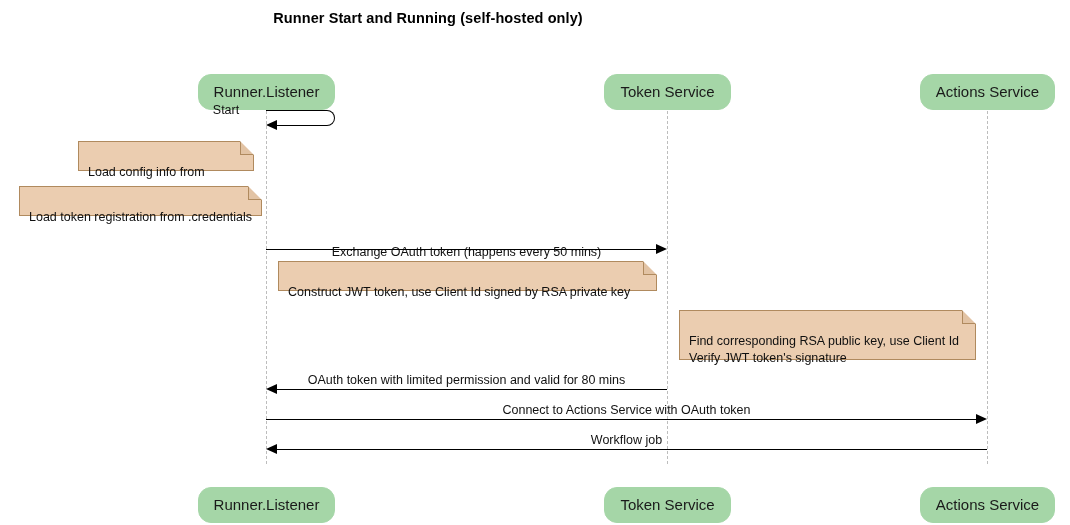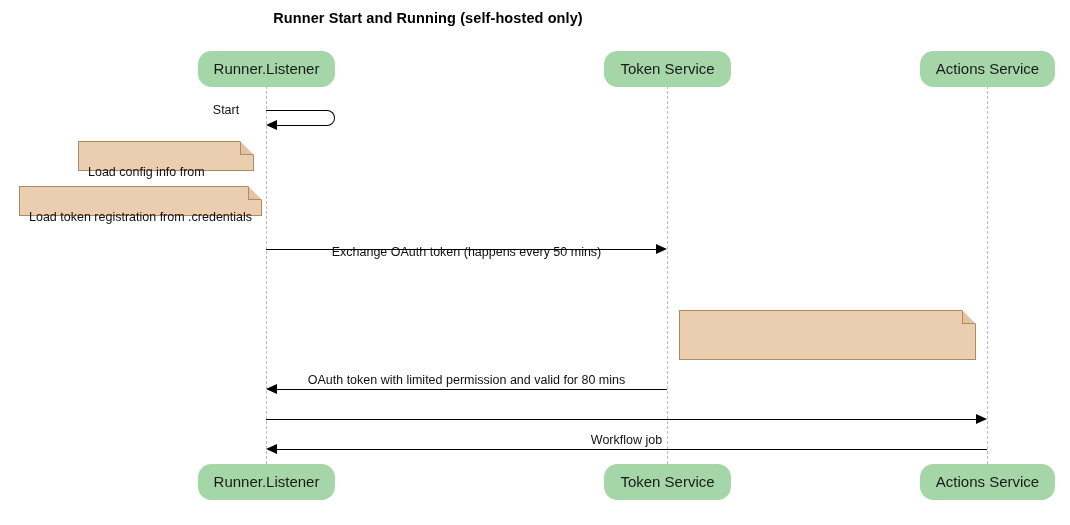--- a/index.html
+++ b/index.html
@@ -43,20 +43,21 @@
     box-sizing: border-box;
     background: #a5d6a7;
     border: 1px solid #a5d6a7;
     border-radius: 13px;
     height: 36px;
     line-height: 34px;
     text-align: center;
     font-size: 15px;
     color: #1a1a1a;
     white-space: nowrap;
+    margin-top: 23px;
   }
   .note {
     position: absolute;
     box-sizing: border-box;
     background: #ebcdb0;
     border: 1px solid #b08a5e;
     font-size: 12.5px;
     color: #101010;
     padding: 5px 8px 5px 9px;
     line-height: 17px;
@@ -163,30 +164,38 @@
   <div class="note" style="left:19px; top:186px; width:243px; height:30px;">
     <span>Load token registration from .credentials</span>
     <span class="fold"></span>
     <span class="fold-cut"></span>
   </div>
 
   <div class="msg-label" style="left:266px; top:233px; width:401px;margin-top:12px;">Exchange OAuth token (happens every 50 mins)</div>
   <div class="msg-line" style="left:266px; top:249px; width:390px;"></div>
   <div class="arrow-head arrow-right" style="left:656px; top:244px;"></div>
 
+  <div class="note" style="left:278px; top:261px; width:379px; height:30px;">
+    <span>Construct JWT token, use Client Id signed by RSA private key</span>
+    <span class="fold"></span>
+    <span class="fold-cut"></span>
+  </div>
 
   <div class="note" style="left:679px; top:310px; width:297px; height:50px;">
+    <span>Find corresponding RSA public key, use Client Id
+Verify JWT token's signature</span>
     <span class="fold"></span>
     <span class="fold-cut"></span>
   </div>
 
   <div class="msg-label" style="left:266px; top:373px; width:401px;">OAuth token with limited permission and valid for 80 mins</div>
   <div class="msg-line" style="left:277px; top:389px; width:390px;"></div>
   <div class="arrow-head arrow-left" style="left:266px; top:384px;"></div>
 
+  <div class="msg-label" style="left:266px; top:403px; width:721px;">Connect to Actions Service with OAuth token</div>
   <div class="msg-line" style="left:266px; top:419px; width:710px;"></div>
   <div class="arrow-head arrow-right" style="left:976px; top:414px;"></div>
 
   <div class="msg-label" style="left:266px; top:433px; width:721px;">Workflow job</div>
   <div class="msg-line" style="left:277px; top:449px; width:710px;"></div>
   <div class="arrow-head arrow-left" style="left:266px; top:444px;"></div>
 
 </div>
 
 </body></html>

